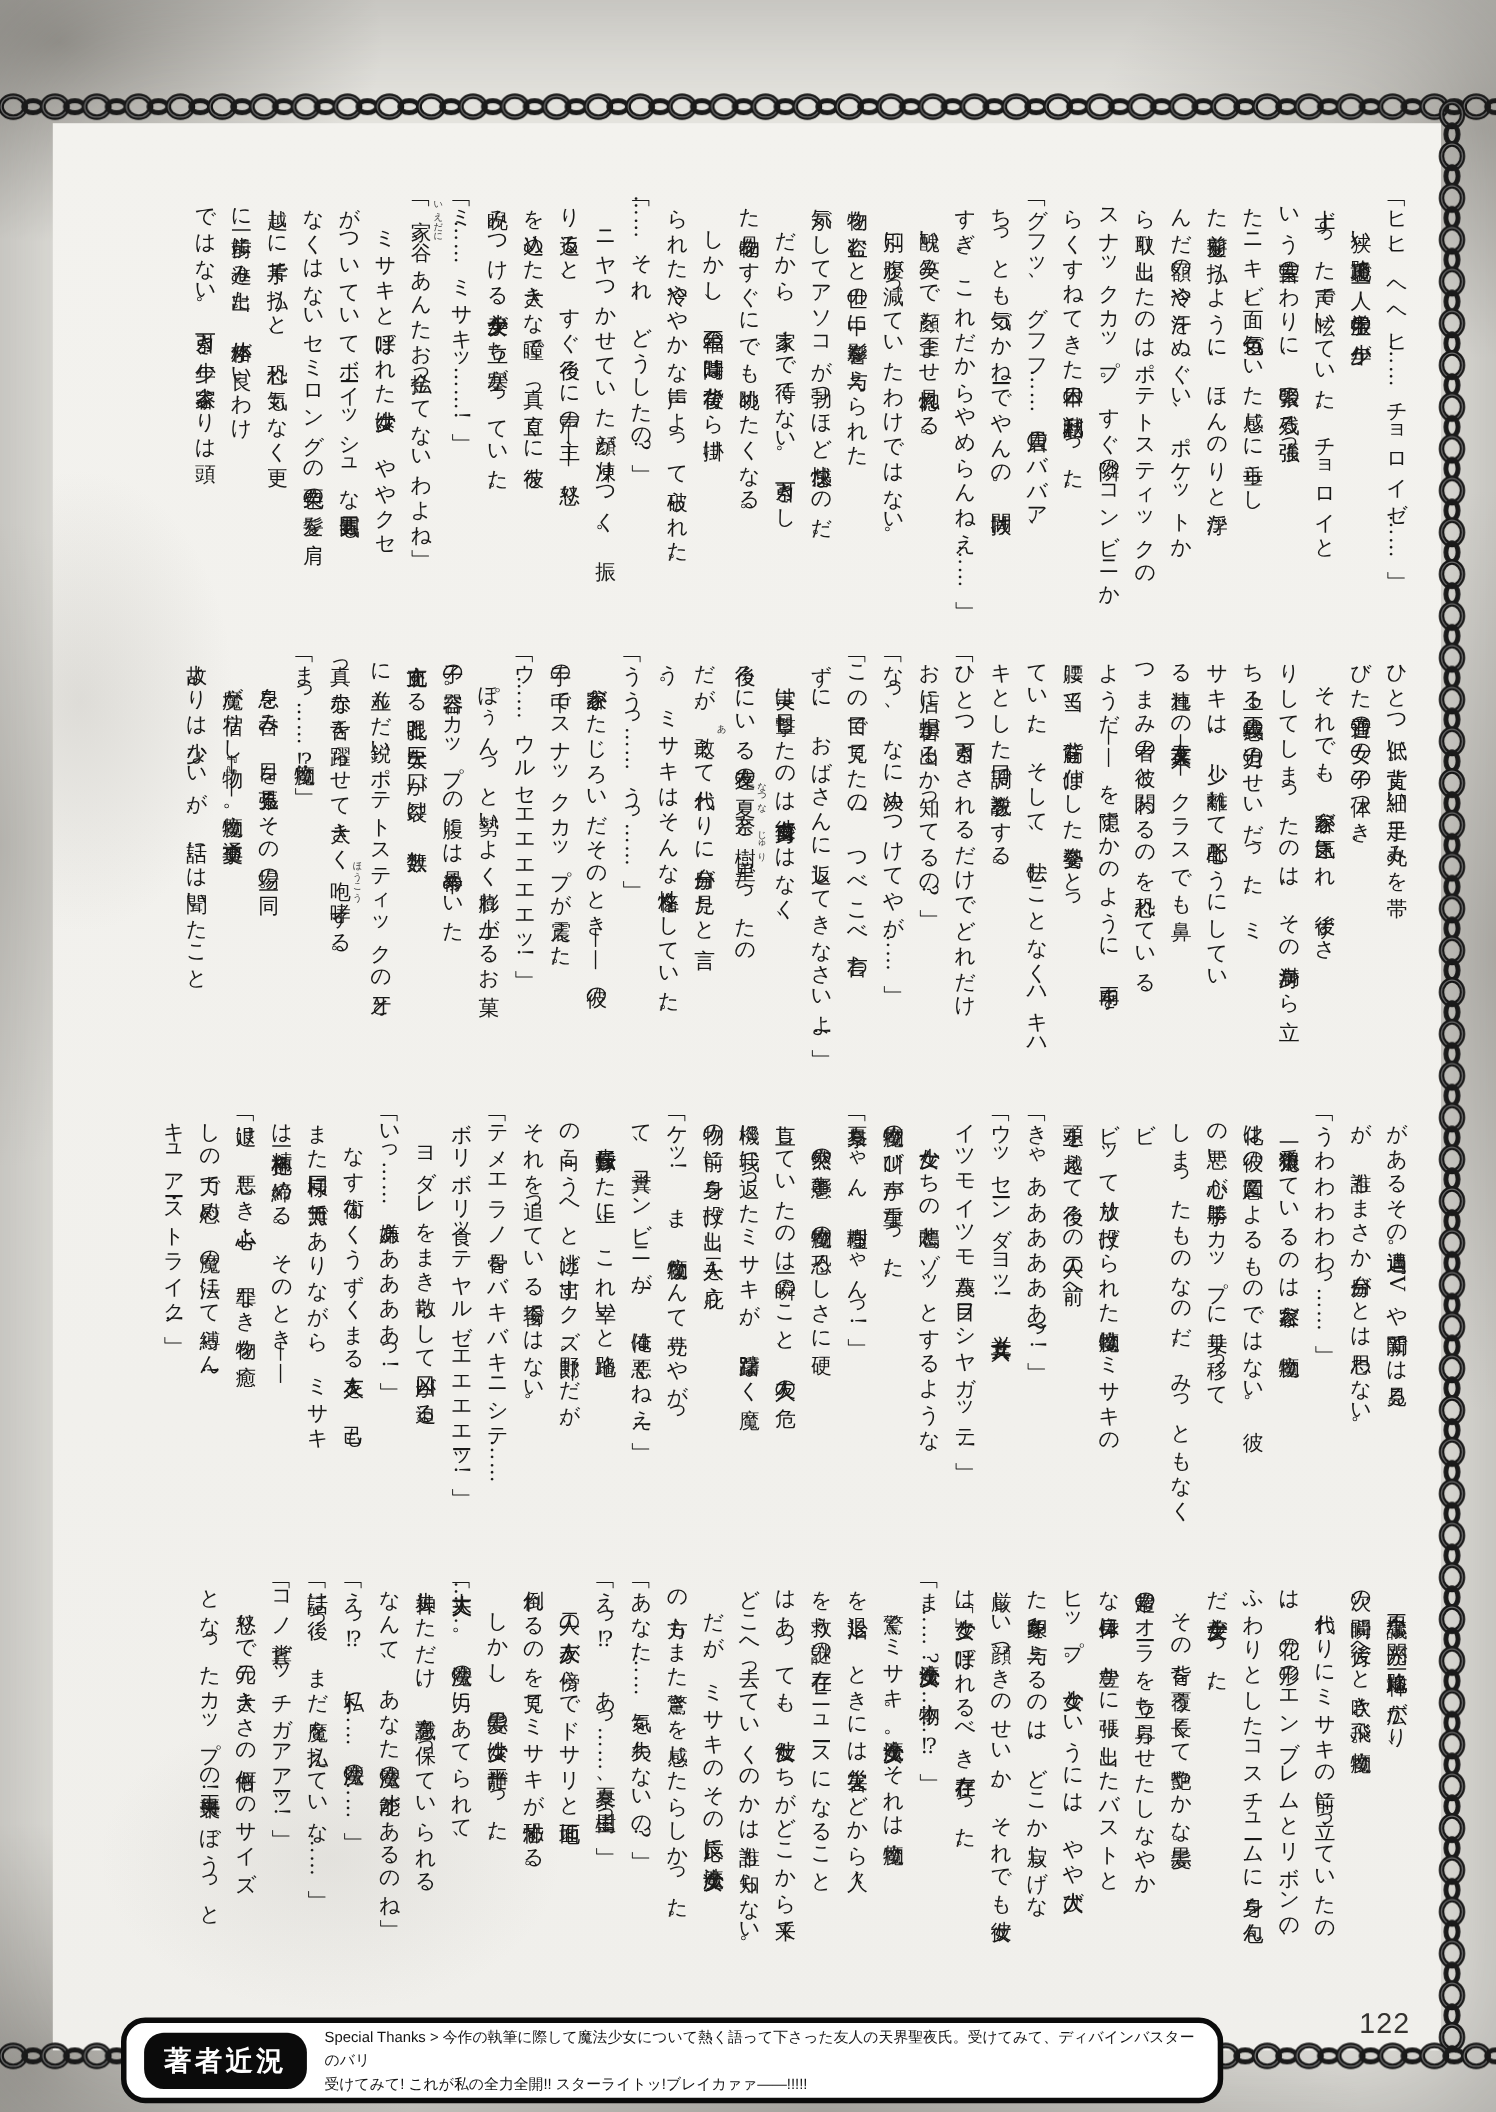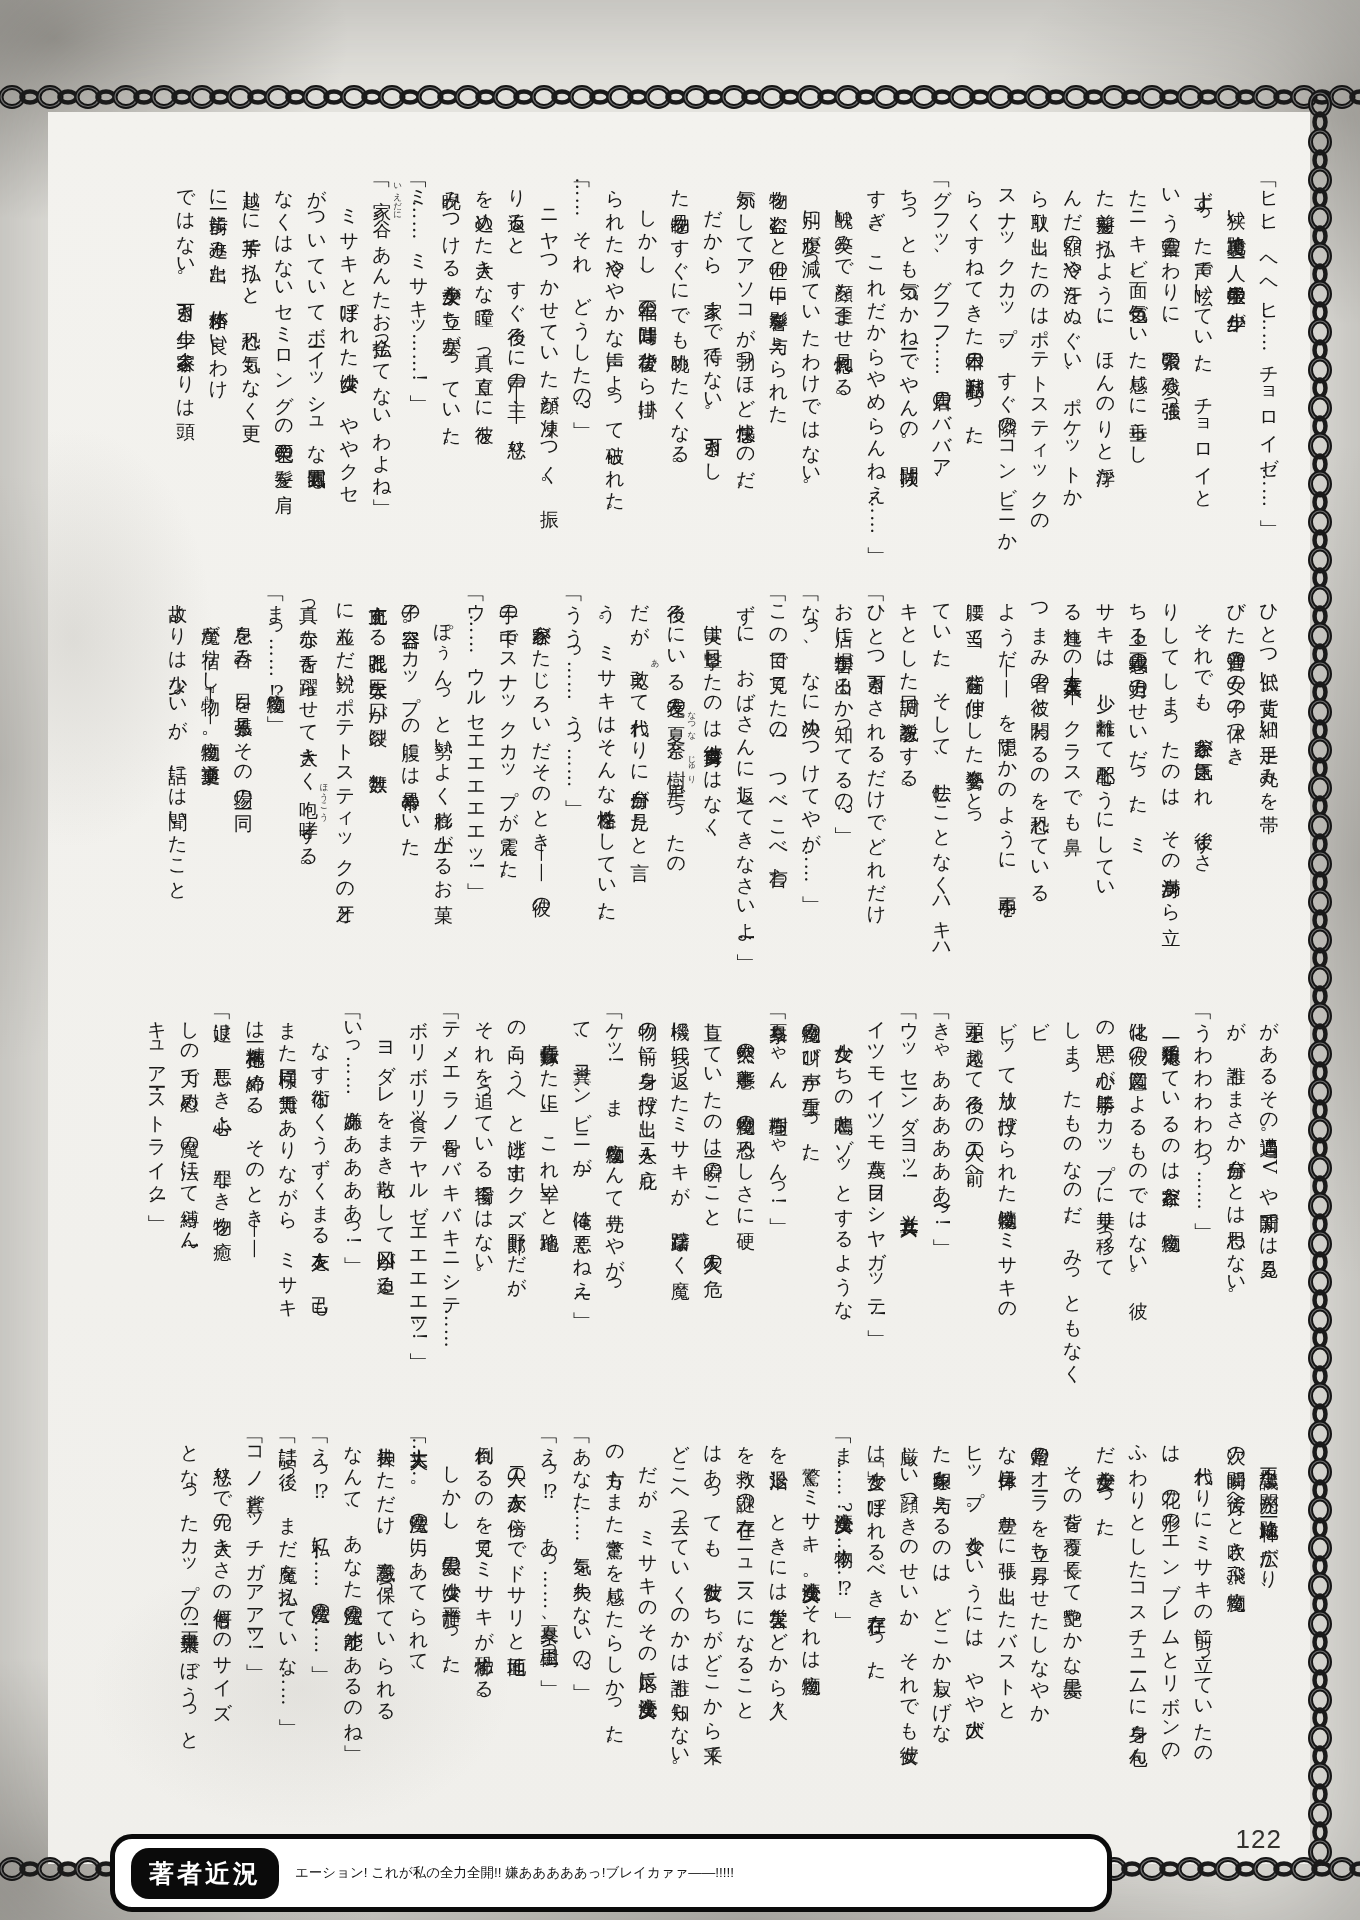--- a/index.html
+++ b/index.html
@@ -207,18 +207,19 @@
       <div class="col">「えっ⁉　私に……魔法の……」</div>
       <div class="col">「話は後っ、まだ魔を払えていな……」</div>
       <div class="col">「コノ糞ビッチガアアーッ!」</div>
       <div class="col">　怒りで元の大きさの何倍ものサイズ</div>
       <div class="col">となったカップの再襲来!　ぼうっと</div>
     </div>
 
   <div id="footer-box">
     <div id="footer-label">著者近況</div>
     <div id="footer-text">
-      <div>エーション! これが私の全力全開!! 嫌あああああっ!ブレイカァァ——!!!!!</div>
+      <div>Special Thanks &gt; 今作の執筆に際して魔法少女について熱く語って下さった友人の天界聖夜氏。受けてみて、ディバインバスターのバリ</div>
+      <div>受けてみて! これが私の全力全開!! スターライトッ!ブレイカァァ——!!!!!</div>
     </div>
   </div>
 
   <div id="page-number">122</div>
 </div>
 
 </body></html>

